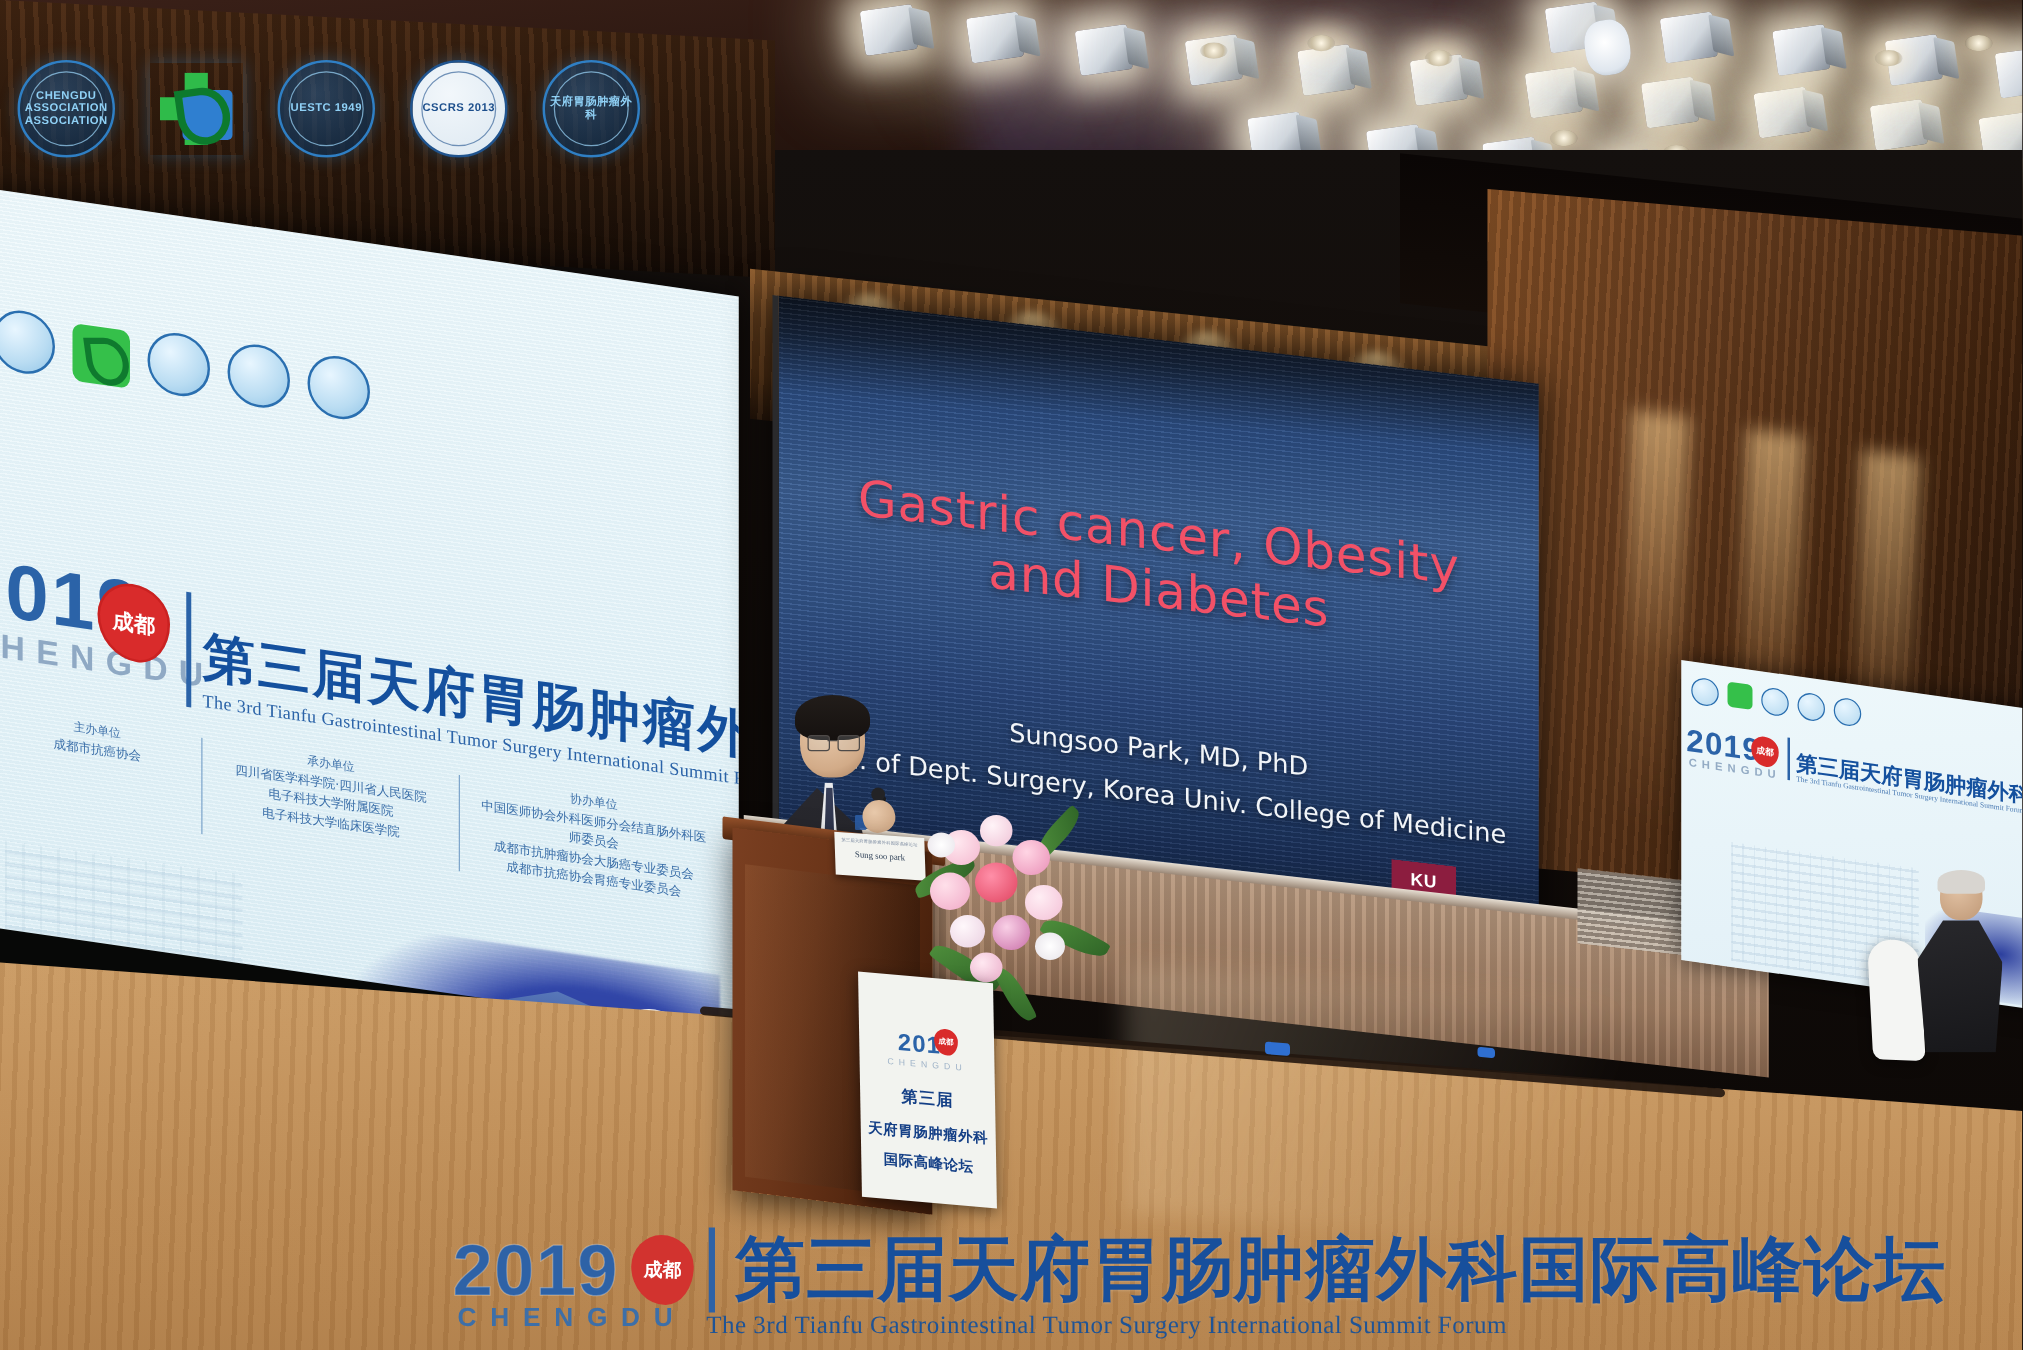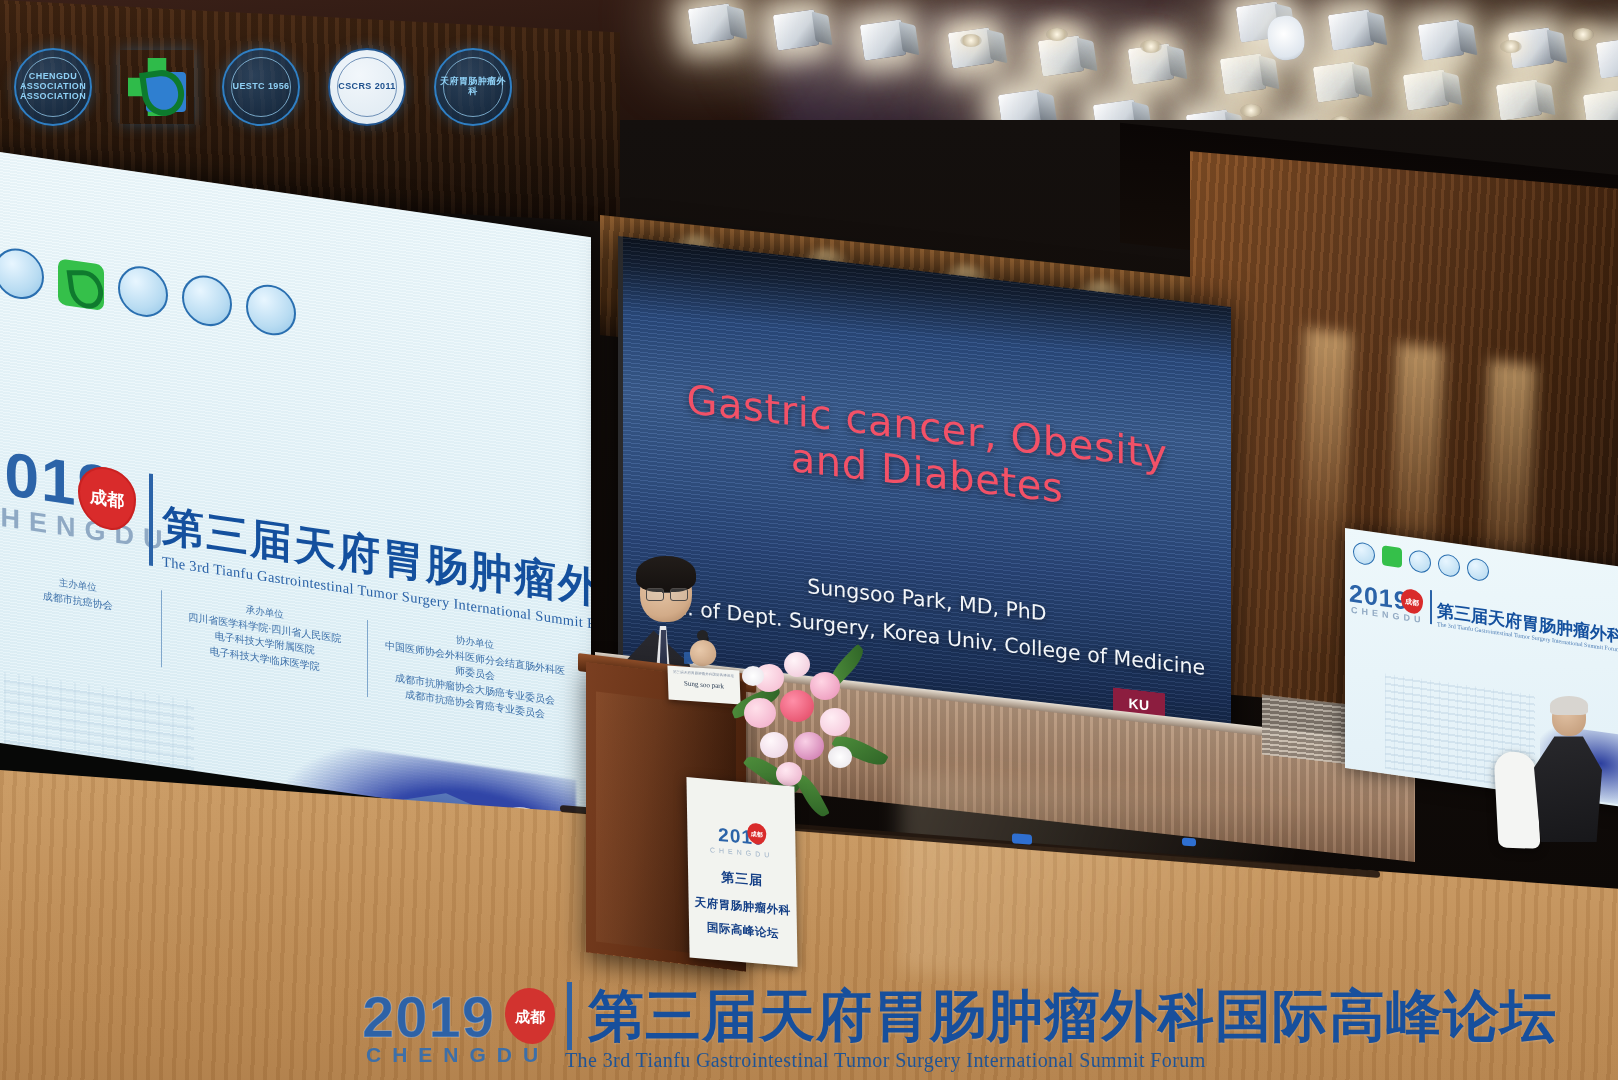--- a/index.html
+++ b/index.html
@@ -380,25 +380,25 @@
       <div class="ring"></div>
       <div class="glyph">CHENGDU ASSOCIATION ASSOCIATION</div>
     </div>
     <div class="tl cross">
       <div class="cx"></div>
         <div class="cb"></div>
         <div class="heart"></div>
     </div>
     <div class="tl">
       <div class="ring"></div>
-      <div class="glyph">UESTC 1956</div>
+      <div class="glyph">UESTC 1949</div>
     </div>
     <div class="tl" style="background:radial-gradient(circle at 40% 34%,#f2f7fb,#dbe7f0);border-color:#20548e">
       <div class="ring" style="border-color:rgba(30,80,140,.6)"></div>
-      <div class="glyph" style="color:#1d4f8c">CSCRS 2011</div>
+      <div class="glyph" style="color:#1d4f8c">CSCRS 2013</div>
     </div>
     <div class="tl">
       <div class="ring"></div>
       <div class="glyph">天府胃肠肿瘤外科</div>
     </div>
   </div>
 
   <div class="lscreen">
     <div class="scan"></div>
     <div class="bldg"></div>

